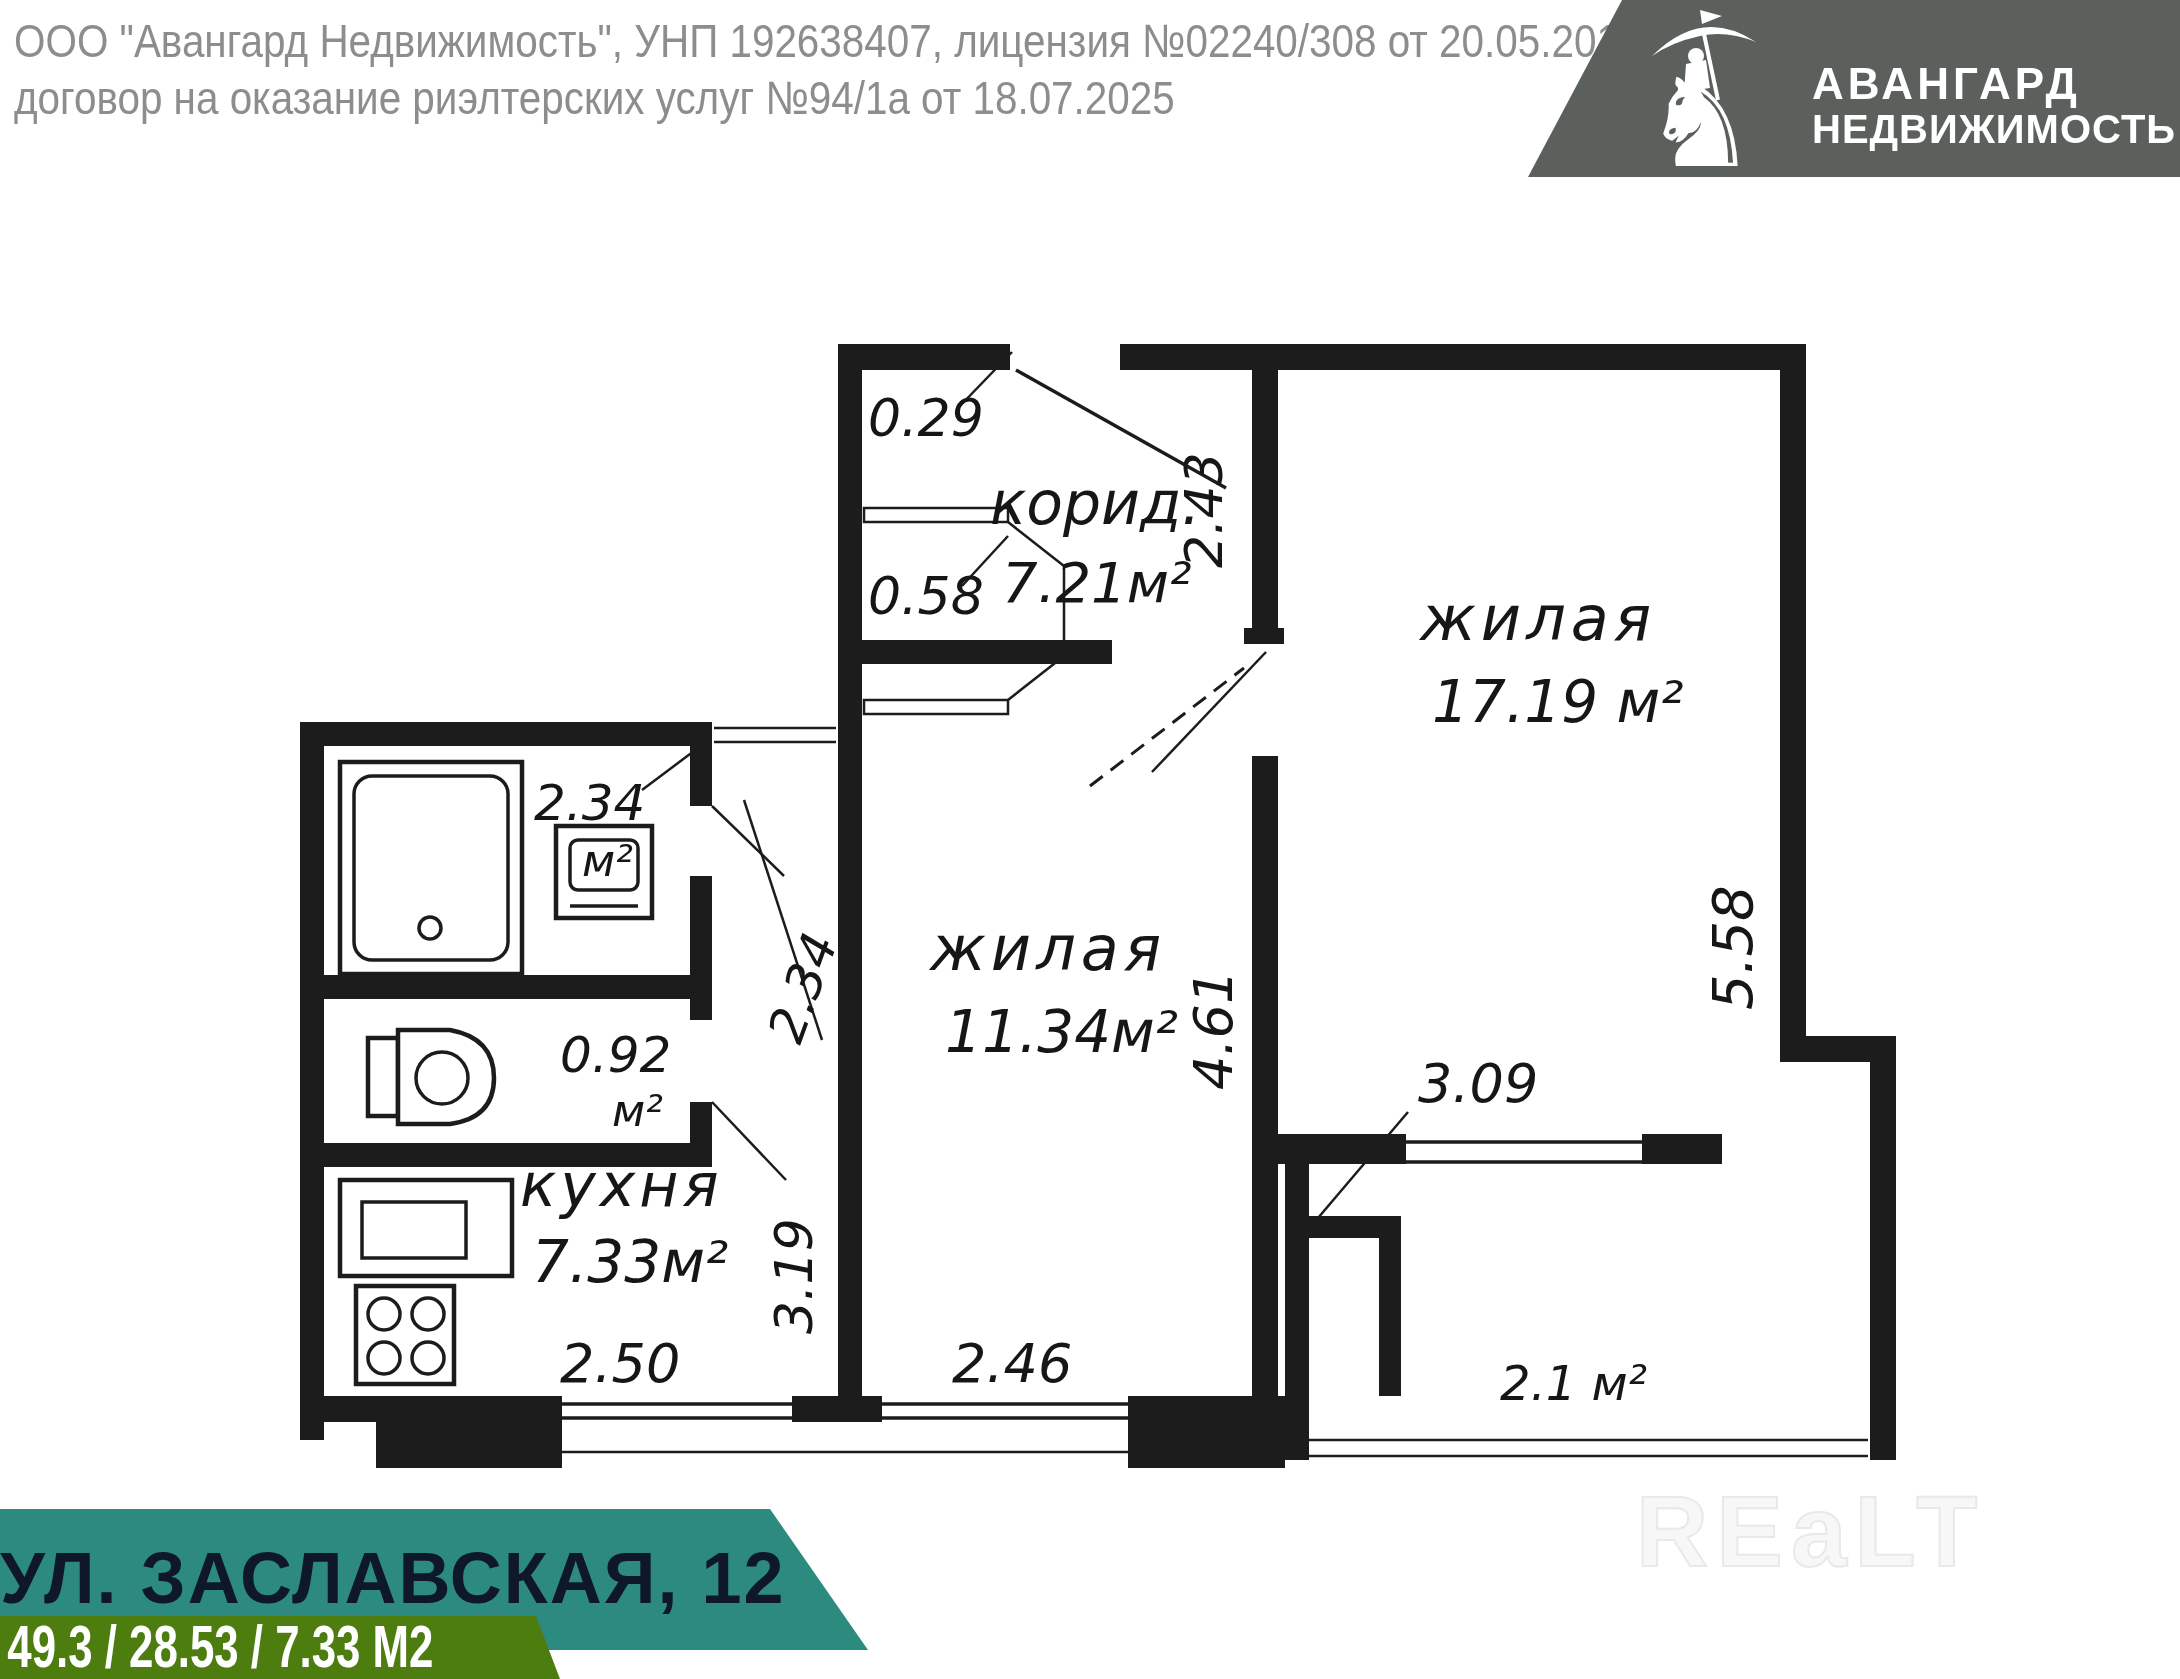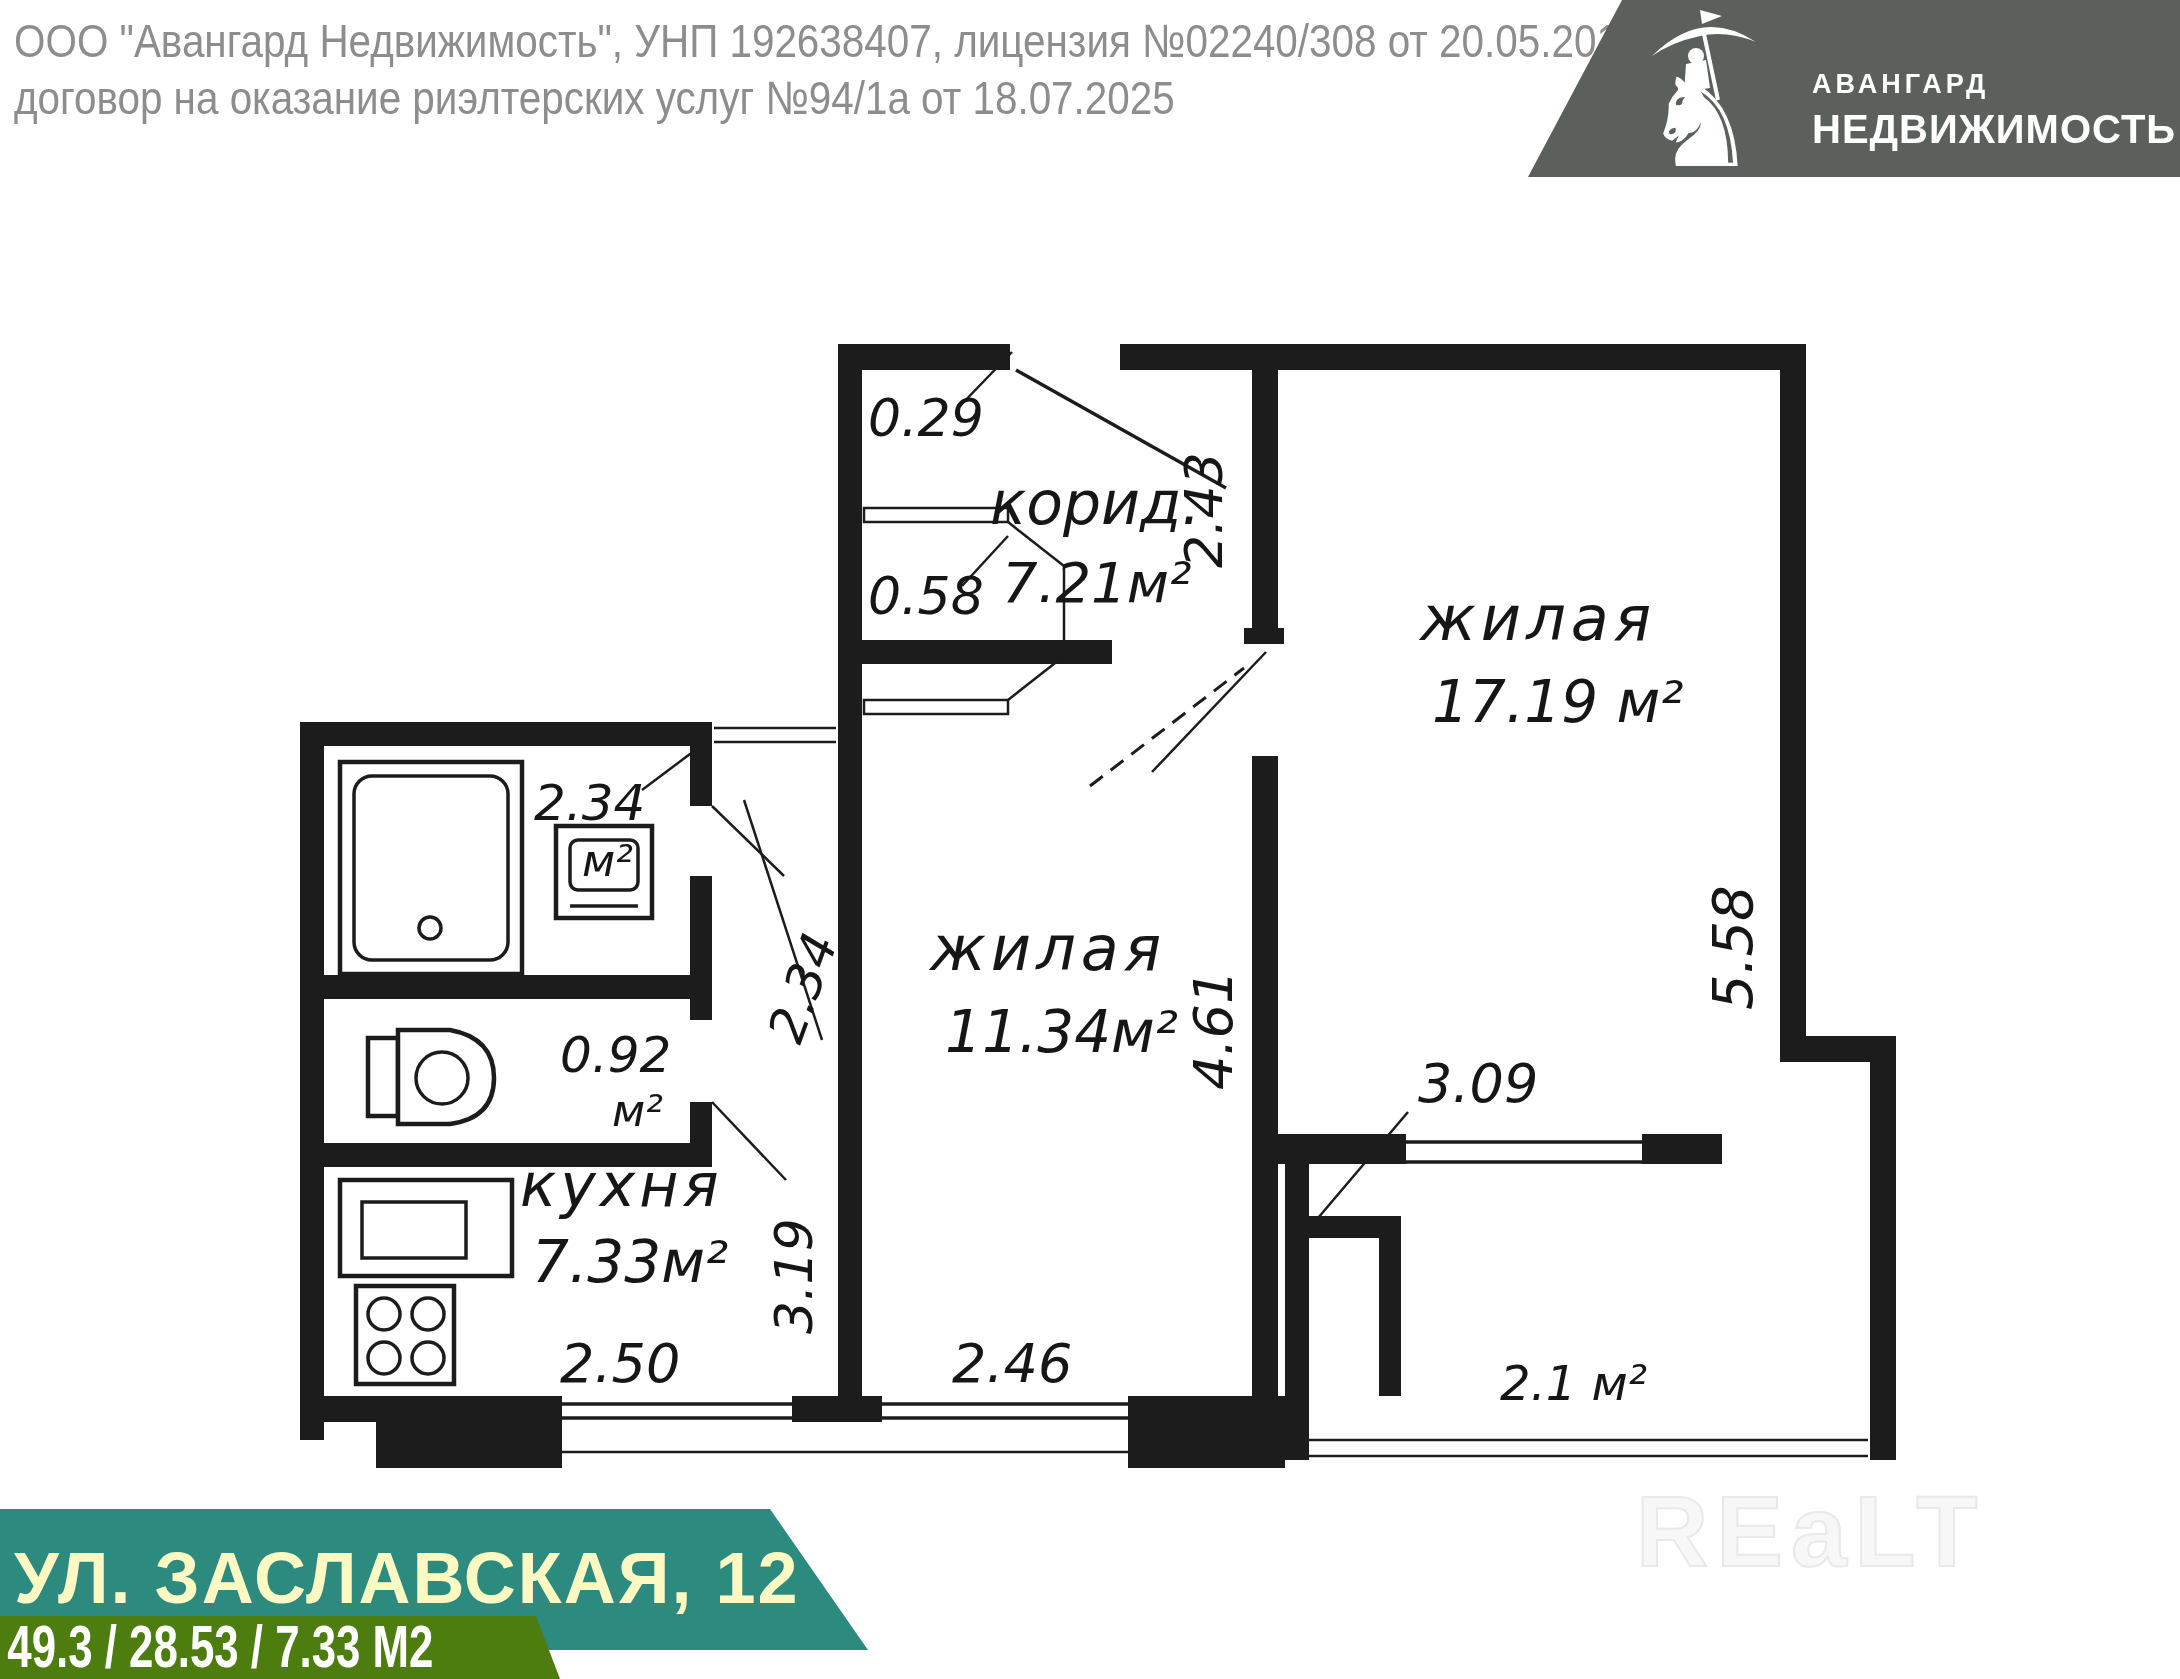--- a/index.html
+++ b/index.html
@@ -7,42 +7,42 @@
           font-family:"Liberation Sans",sans-serif;}
 
   
   .header{position:absolute;left:14px;top:12px;color:#8d8d8d;font-size:47px;line-height:57px;
           transform:scaleX(.86);transform-origin:left top;white-space:nowrap;font-weight:400;}
 
   
   .logo{position:absolute;left:1520px;top:0;width:660px;height:177px;background:#5c605c;
         clip-path:polygon(102px 0,660px 0,660px 177px,8px 177px);}
   .logo-text{position:absolute;left:292px;top:62px;color:#ffffff;font-weight:bold;}
-  .logo-text .l1{font-size:27px;letter-spacing:4px;line-height:44px;}
+  .logo-text .l1{font-size:44px;letter-spacing:4px;line-height:44px;}
   .logo-text .l2{font-size:40px;letter-spacing:1px;line-height:46px;}
   .logo-icon{position:absolute;left:110px;top:4px;}
 
   
   .plan{position:absolute;left:0;top:0;}
   .wall{fill:#1c1c1c;}
   .ln{stroke:#1c1c1c;stroke-width:3.5;fill:none;}
   .lnthin{stroke:#1c1c1c;stroke-width:2.5;fill:none;}
   .dash{stroke:#1c1c1c;stroke-width:3;stroke-dasharray:16 10;fill:none;}
   .fix{stroke:#1c1c1c;stroke-width:4.5;fill:#ffffff;}
   .fixthin{stroke:#1c1c1c;stroke-width:3.5;fill:none;}
   text.lbl{font-family:"DejaVu Sans",sans-serif;font-style:italic;fill:#161616;}
 
   
   .watermark{position:absolute;left:1636px;top:1474px;font-size:100px;font-weight:bold;
              letter-spacing:8px;color:#f7f7f7;-webkit-text-stroke:2px #e9e9e9;}
 
   
   .addr-band{position:absolute;left:0;top:1509px;width:868px;height:141px;background:#2c8b7e;
              clip-path:polygon(0 0,770px 0,868px 141px,0 141px);}
-  .addr-band span{display:block;padding-left:14px;line-height:138px;color:#fef9c3;font-weight:bold;
+  .addr-band span{display:block;line-height:138px;color:#0f172a;font-weight:bold;
                   font-size:72px;letter-spacing:2px;white-space:nowrap;}
   .area-band{position:absolute;left:0;top:1616px;width:560px;height:63px;background:#4d7c0f;
              clip-path:polygon(0 0,536px 0,560px 63px,0 63px);}
   .area-band span{display:block;padding-left:10px;line-height:61px;color:#fff;font-weight:bold;
                   font-size:60px;transform:scaleX(.73);transform-origin:left center;white-space:nowrap;}
 </style>
 </head>
 <body>
 
 <div id="canvas">

